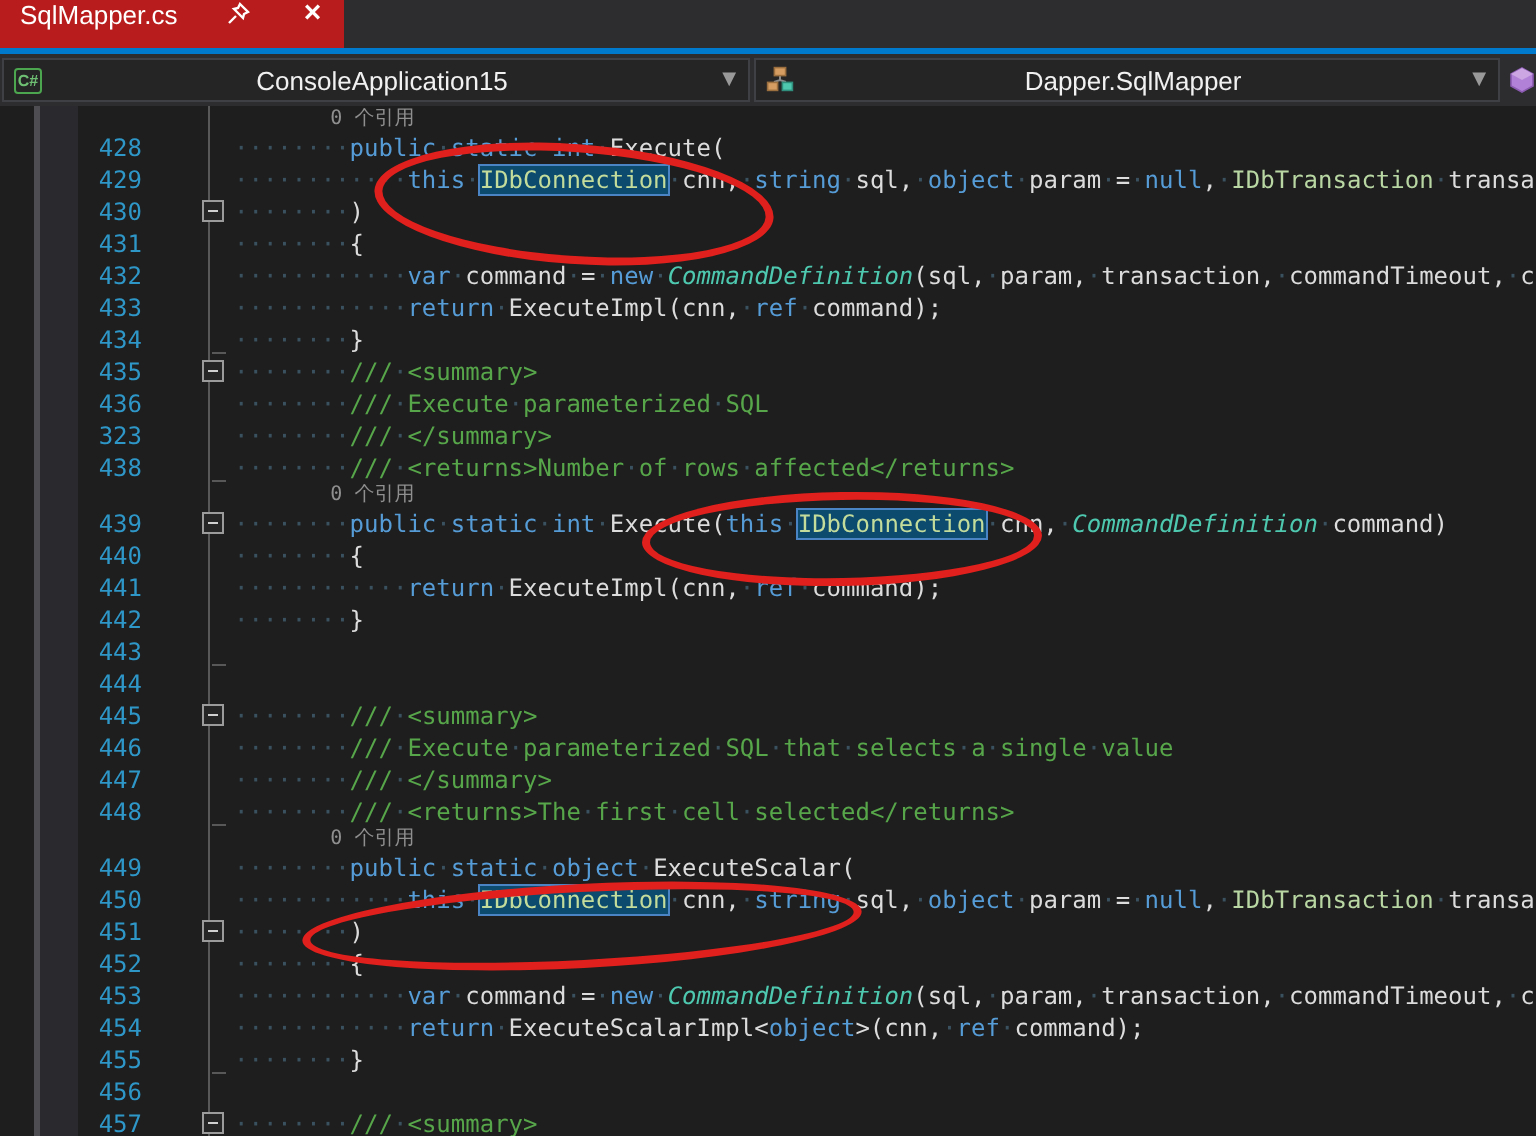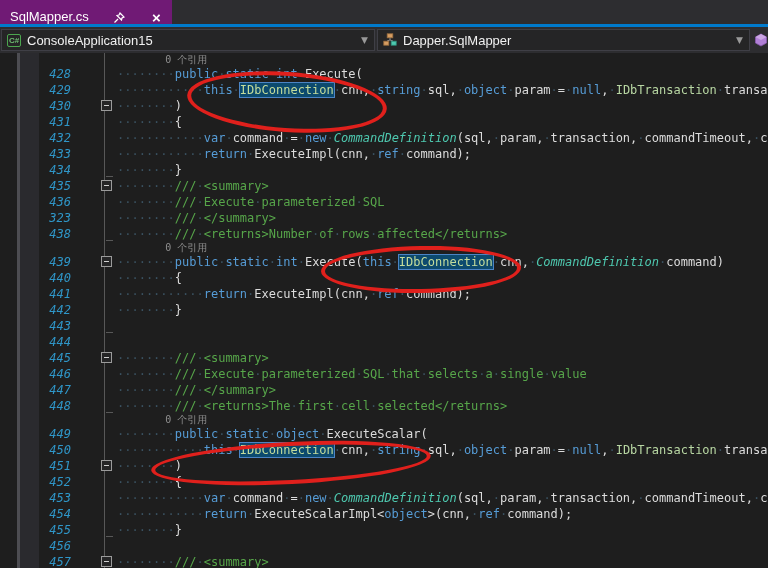--- a/index.html
+++ b/index.html
@@ -2,51 +2,51 @@
 <html><head>
 <meta charset="utf-8">
 <style>
   html,body{margin:0;padding:0;background:#1e1e1e;}
   .screen{position:relative;width:768px;height:568px;overflow:hidden;background:#1e1e1e;
           font-family:"Liberation Sans",sans-serif;}
 
   
   .tab-bar{position:absolute;left:0;top:0;width:768px;height:24px;background:#2d2d30;
            border-bottom:3px solid #007acc;display:flex;}
-  .tab{display:flex;align-items:flex-end;gap:24px;background:#701a75;color:#ffffff;
+  .tab{display:flex;align-items:flex-start;gap:24px;background:#b91c1c;color:#ffffff;
        height:24px;padding:0 9px 0 10px;font-size:13px;}
   .tab .tab-title{white-space:nowrap;}
   .tab .ticon{display:flex;align-items:center;justify-content:center;width:13px;height:13px;}
   .tab .close-x{font-size:15px;line-height:13px;font-weight:bold;}
 
   
   .nav-bar{position:absolute;left:0;top:27px;width:768px;height:26px;background:#2d2d30;
            display:flex;align-items:center;}
   .combo{display:flex;align-items:center;gap:6px;height:22px;background:#252526;
          border:1px solid #3f3f46;color:#f1f1f1;font-size:13px;padding:0 6px 0 5px;
          box-sizing:border-box;}
-  .combo .combo-label{flex:1;white-space:nowrap;overflow:hidden;}
+  .combo .combo-label{flex:1;white-space:nowrap;overflow:hidden;text-align:center;}
   .combo .arrow{color:#999999;font-size:9px;font-family:"DejaVu Sans",sans-serif;}
   .combo1{width:375px;margin-left:1px;}
   .combo2{width:374px;margin-left:2px;}
   .csicon{width:14px;height:13px;border:1px solid #4ca64f;border-radius:2px;color:#6fbf73;
           font-size:8px;font-weight:bold;display:flex;align-items:center;justify-content:center;
           box-sizing:border-box;background:#252526;flex:none;}
   .member-slot{width:16px;height:22px;margin-left:2px;position:relative;flex:none;overflow:hidden;}
 
   
   .editor{position:absolute;left:0;top:53px;width:768px;height:515px;background:#1e1e1e;overflow:hidden;margin-left:17px;}
   .edge-strip{position:absolute;left:0;top:0;width:3px;height:100%;background:#4d4d52;}
   .glyph-margin{position:absolute;left:3px;top:0;width:19px;height:100%;background:#2a2a2e;}
   .fold-line{position:absolute;left:87px;top:0;width:1px;height:100%;background:#585858;}
   .rows{position:absolute;left:0;top:1px;width:100%;}
   .row{display:flex;height:16px;position:relative;}
   .row.lens-row{height:12px;}
   .num{width:54px;flex:none;text-align:right;color:#2f96c8;
-       font-family:"DejaVu Sans Mono",monospace;font-size:12px;line-height:16px;font-style:italic;}
+       font-family:"DejaVu Sans Mono",monospace;font-size:12px;line-height:16px;}
   .foldcell{width:46px;flex:none;position:relative;}
   .fbox{position:absolute;left:30px;top:2px;width:11px;height:11px;background:#252526;
         border:1px solid #9b9b9b;box-sizing:border-box;}
   .fbox .minus{position:absolute;left:2px;top:4px;width:5px;height:1px;background:#d0d0d0;}
   .ftick{position:absolute;left:35px;bottom:1px;width:7px;height:1px;background:#585858;}
   pre.code{margin:0;flex:1;font-family:"DejaVu Sans Mono",monospace;font-size:12px;
            line-height:16px;white-space:pre;color:#dcdcdc;overflow:hidden;}
   pre.code.lens{font-size:10px;line-height:12px;color:#8f8f8f;}
   .c-kw{color:#569cd6;}
   .c-pl{color:#dcdcdc;}

